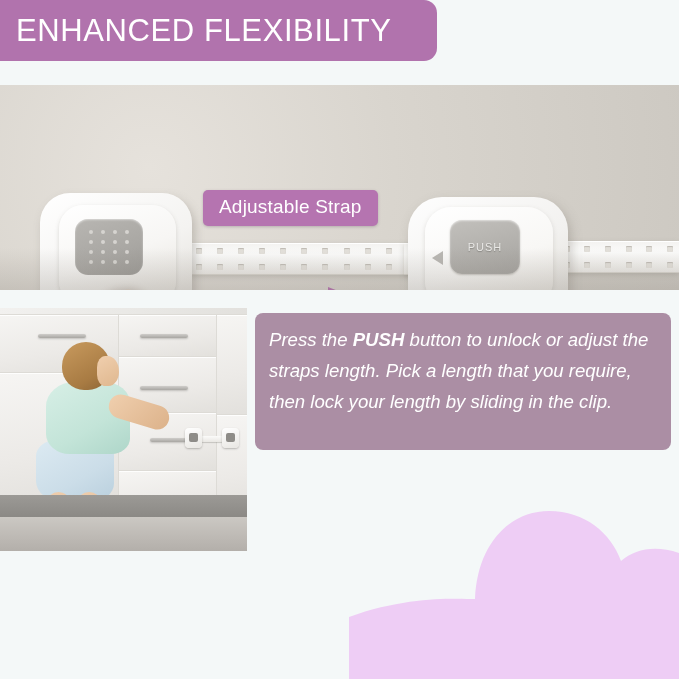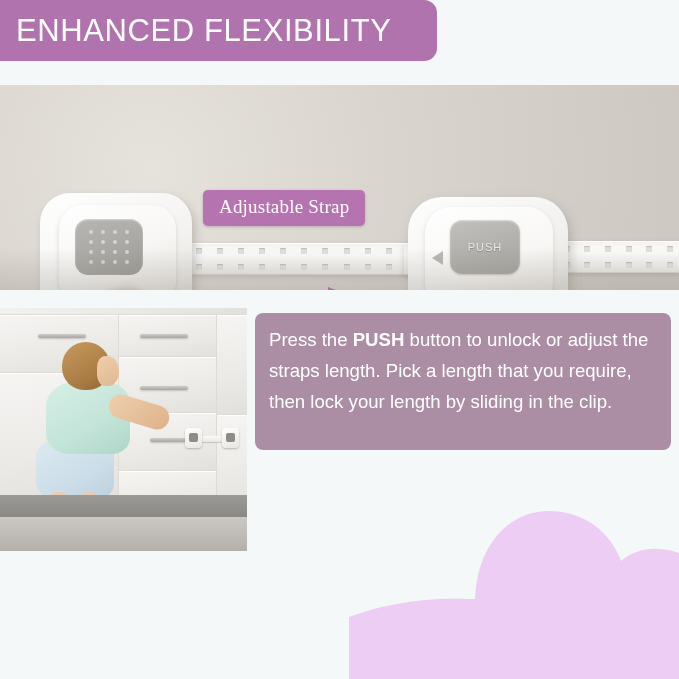--- a/index.html
+++ b/index.html
@@ -237,21 +237,20 @@
     background: #b574b0;
     border-radius: 5px;
     box-shadow: 0 1px 3px rgba(90,70,88,0.3);
   }
   .label-chip span {
     color: #ffffff;
     font-size: 19px;
     line-height: 1;
     letter-spacing: 0.2px;
     white-space: nowrap;
-    font-family: Liberation Serif, serif;
   }
 
   
   .photo-baby {
     position: absolute;
     left: 0;
     top: 308px;
     width: 247px;
     height: 243px;
     overflow: hidden;
@@ -356,20 +355,21 @@
     border-radius: 8px;
     box-sizing: border-box;
     padding: 11px 14px 10px 14px;
   }
   .text-box p {
     margin: 0;
     color: #ffffff;
     font-size: 18.6px;
     line-height: 31px;
     font-weight: 400;
+    font-style: italic;
   }
   .text-box b { font-weight: 700; }
 
   
   .caption {
     position: absolute;
     left: 16px;
     top: 560px;
     width: 430px;
   }

